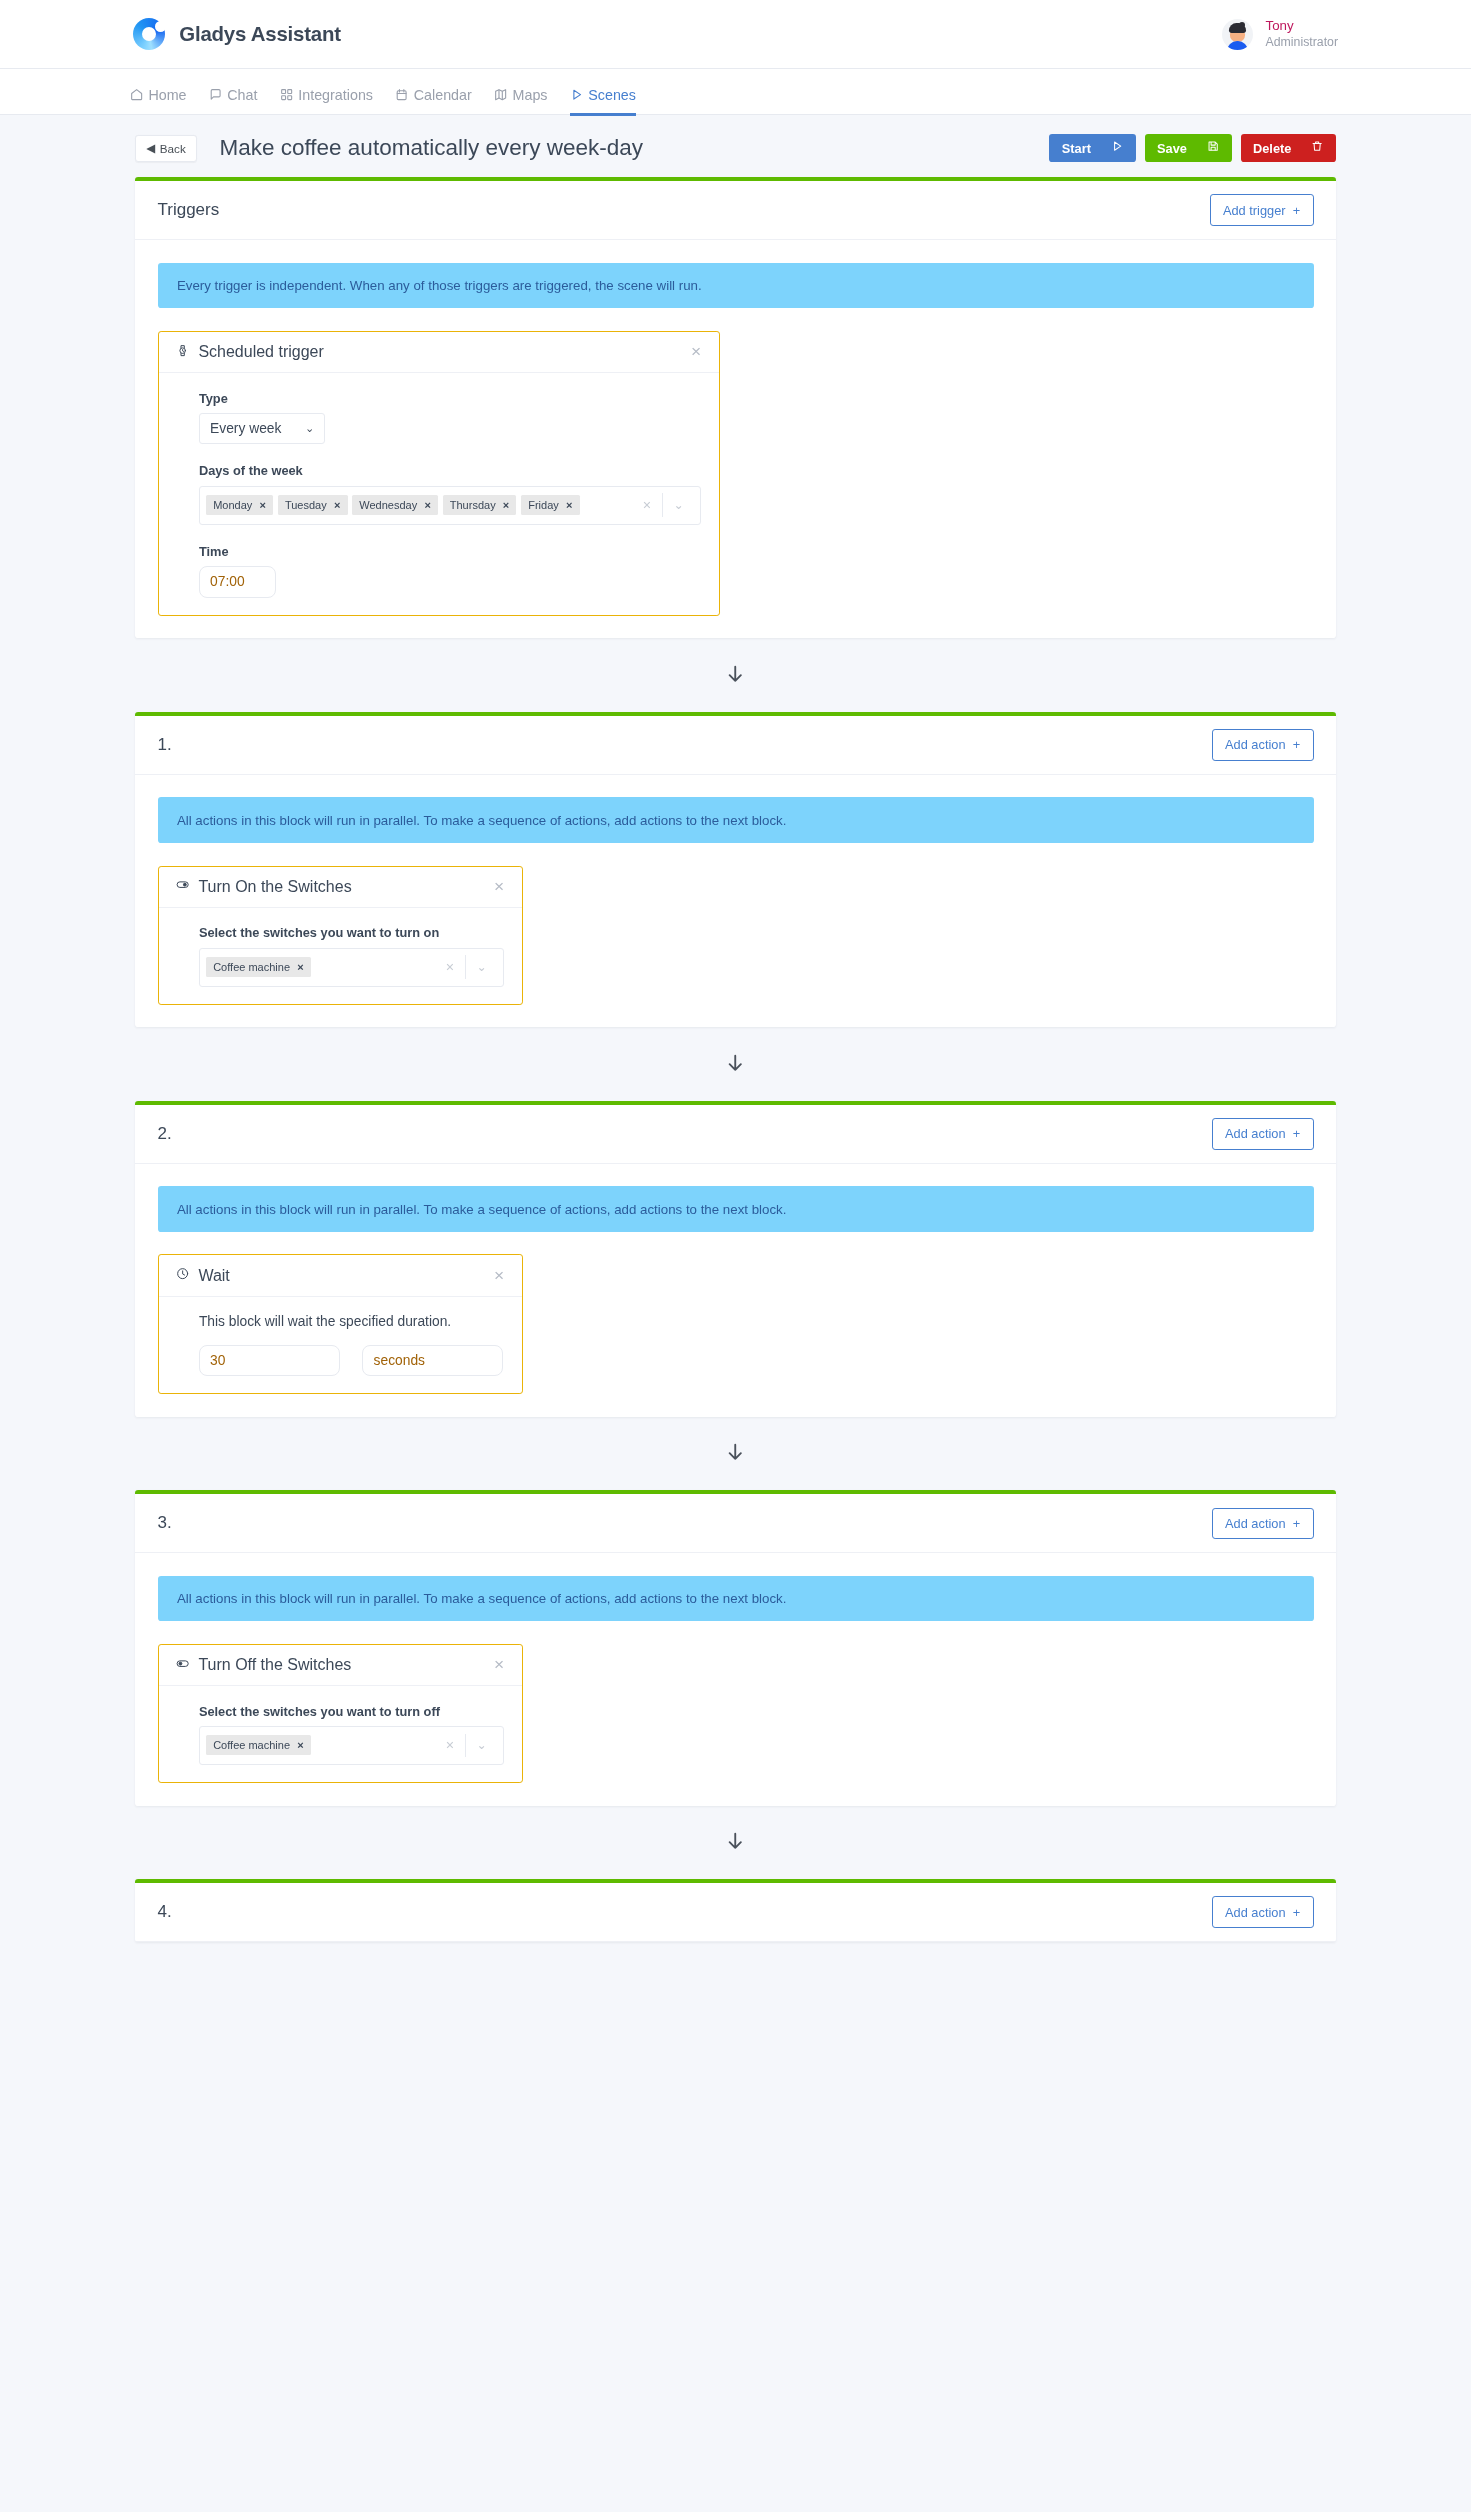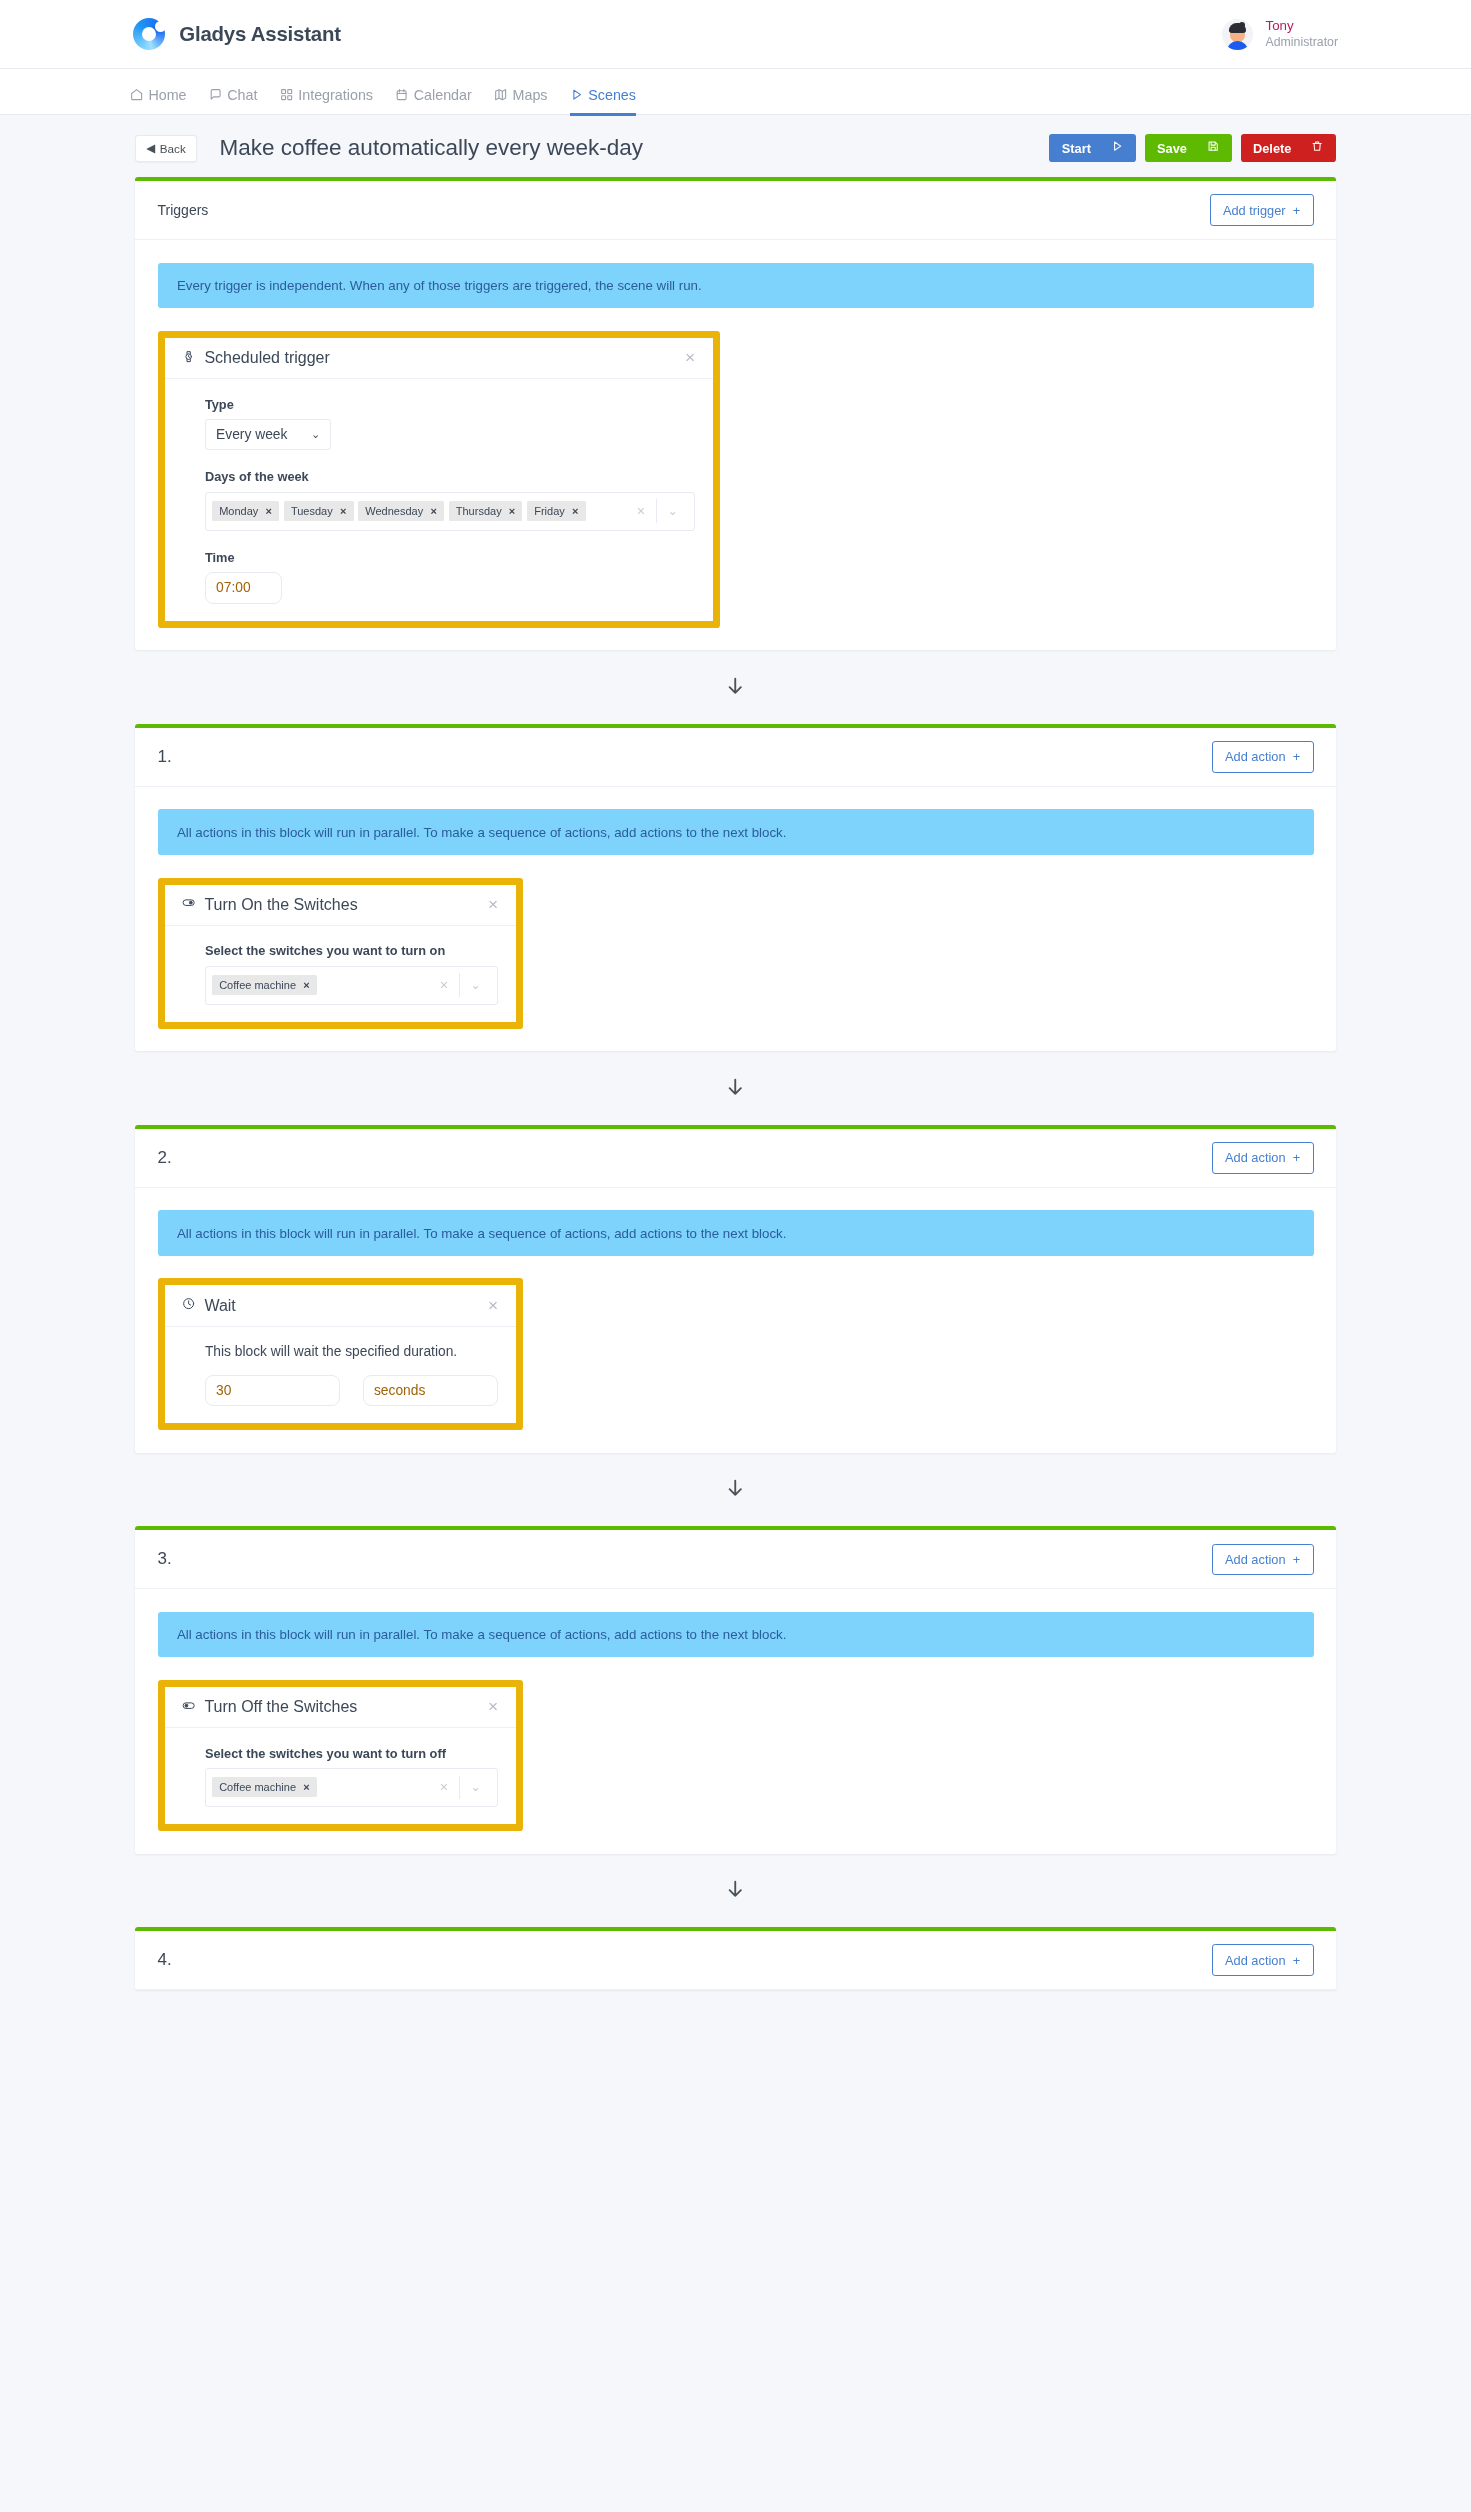--- a/index.html
+++ b/index.html
@@ -107,39 +107,39 @@
     border-top: 4.6px solid #5eba00;
     box-shadow: 0 1px 2.6px rgba(28,39,60,.07);
     margin-bottom: 0;
   }
   .card-head {
     display: flex; align-items: center; justify-content: space-between;
     padding: 13.3px 22.5px;
     border-bottom: 1.5px solid #eef0f5;
     min-height: 53px;
   }
-  .card-title { font-size: 14px; color: #3c4858; }
+  .card-title { font-size: 17px; color: #3c4858; }
   .block-num { font-size: 17px; color: #3c4858; }
   .outline-btn {
     background: #ffffff; border: 1px solid #467fcf; border-radius: 3.1px;
     color: #467fcf; font-size: 12.8px; font-family: inherit;
     padding: 7.2px 12.3px; display: flex; align-items: center; gap: 7.2px;
     cursor: pointer;
   }
   .card-body { padding: 22.5px; }
 
   .alert {
     background: #7dd3fc; border-radius: 3.1px;
     color: #2b5c9b; font-size: 13.3px;
     padding: 15.3px 19.4px;
   }
 
   
   .panel {
-    border: 7px solid #eab308; border-radius: 3.1px;
+    border: 1px solid #eab308; border-radius: 3.1px;
     background: #ffffff;
     margin-top: 22.5px;
     width: 562px;
   }
   .panel.narrow { width: 365px; }
   .panel-head {
     display: flex; align-items: center; justify-content: space-between;
     padding: 11.2px 17.4px; border-bottom: 1.5px solid #eef0f5;
   }
   .panel-title { display: flex; align-items: center; gap: 9.2px; font-size: 16px; color: #3c4858; }

